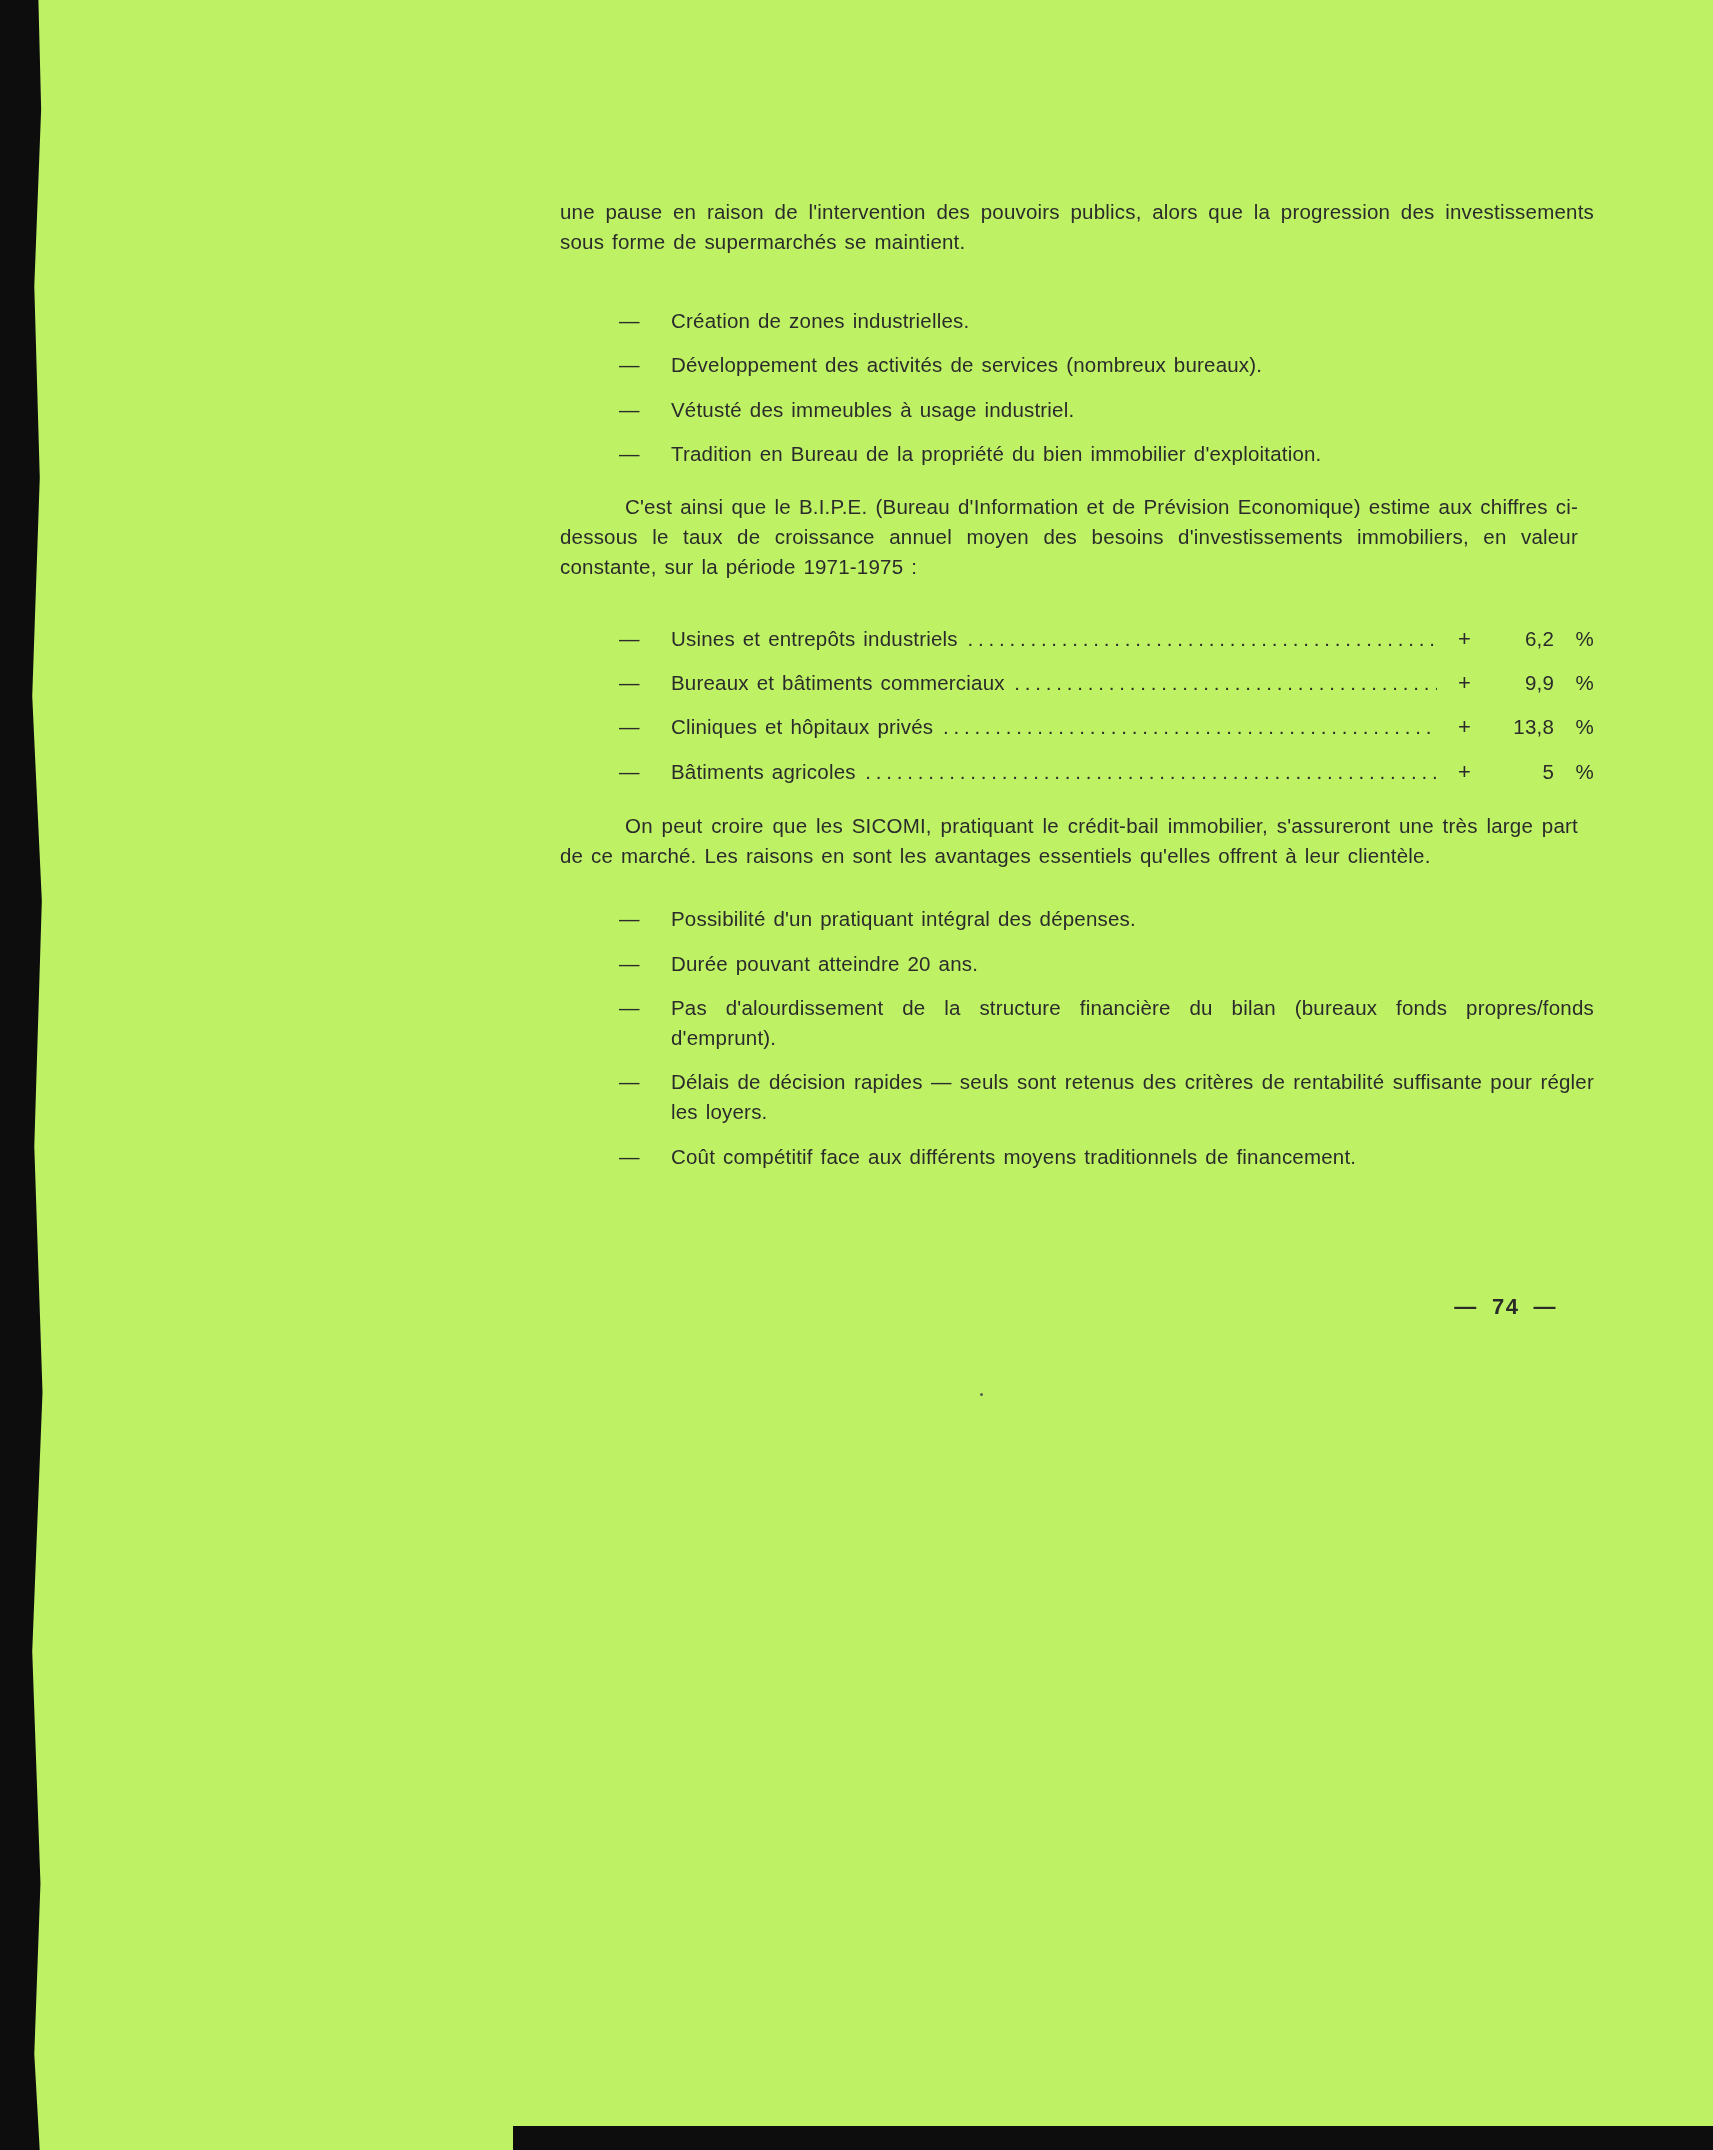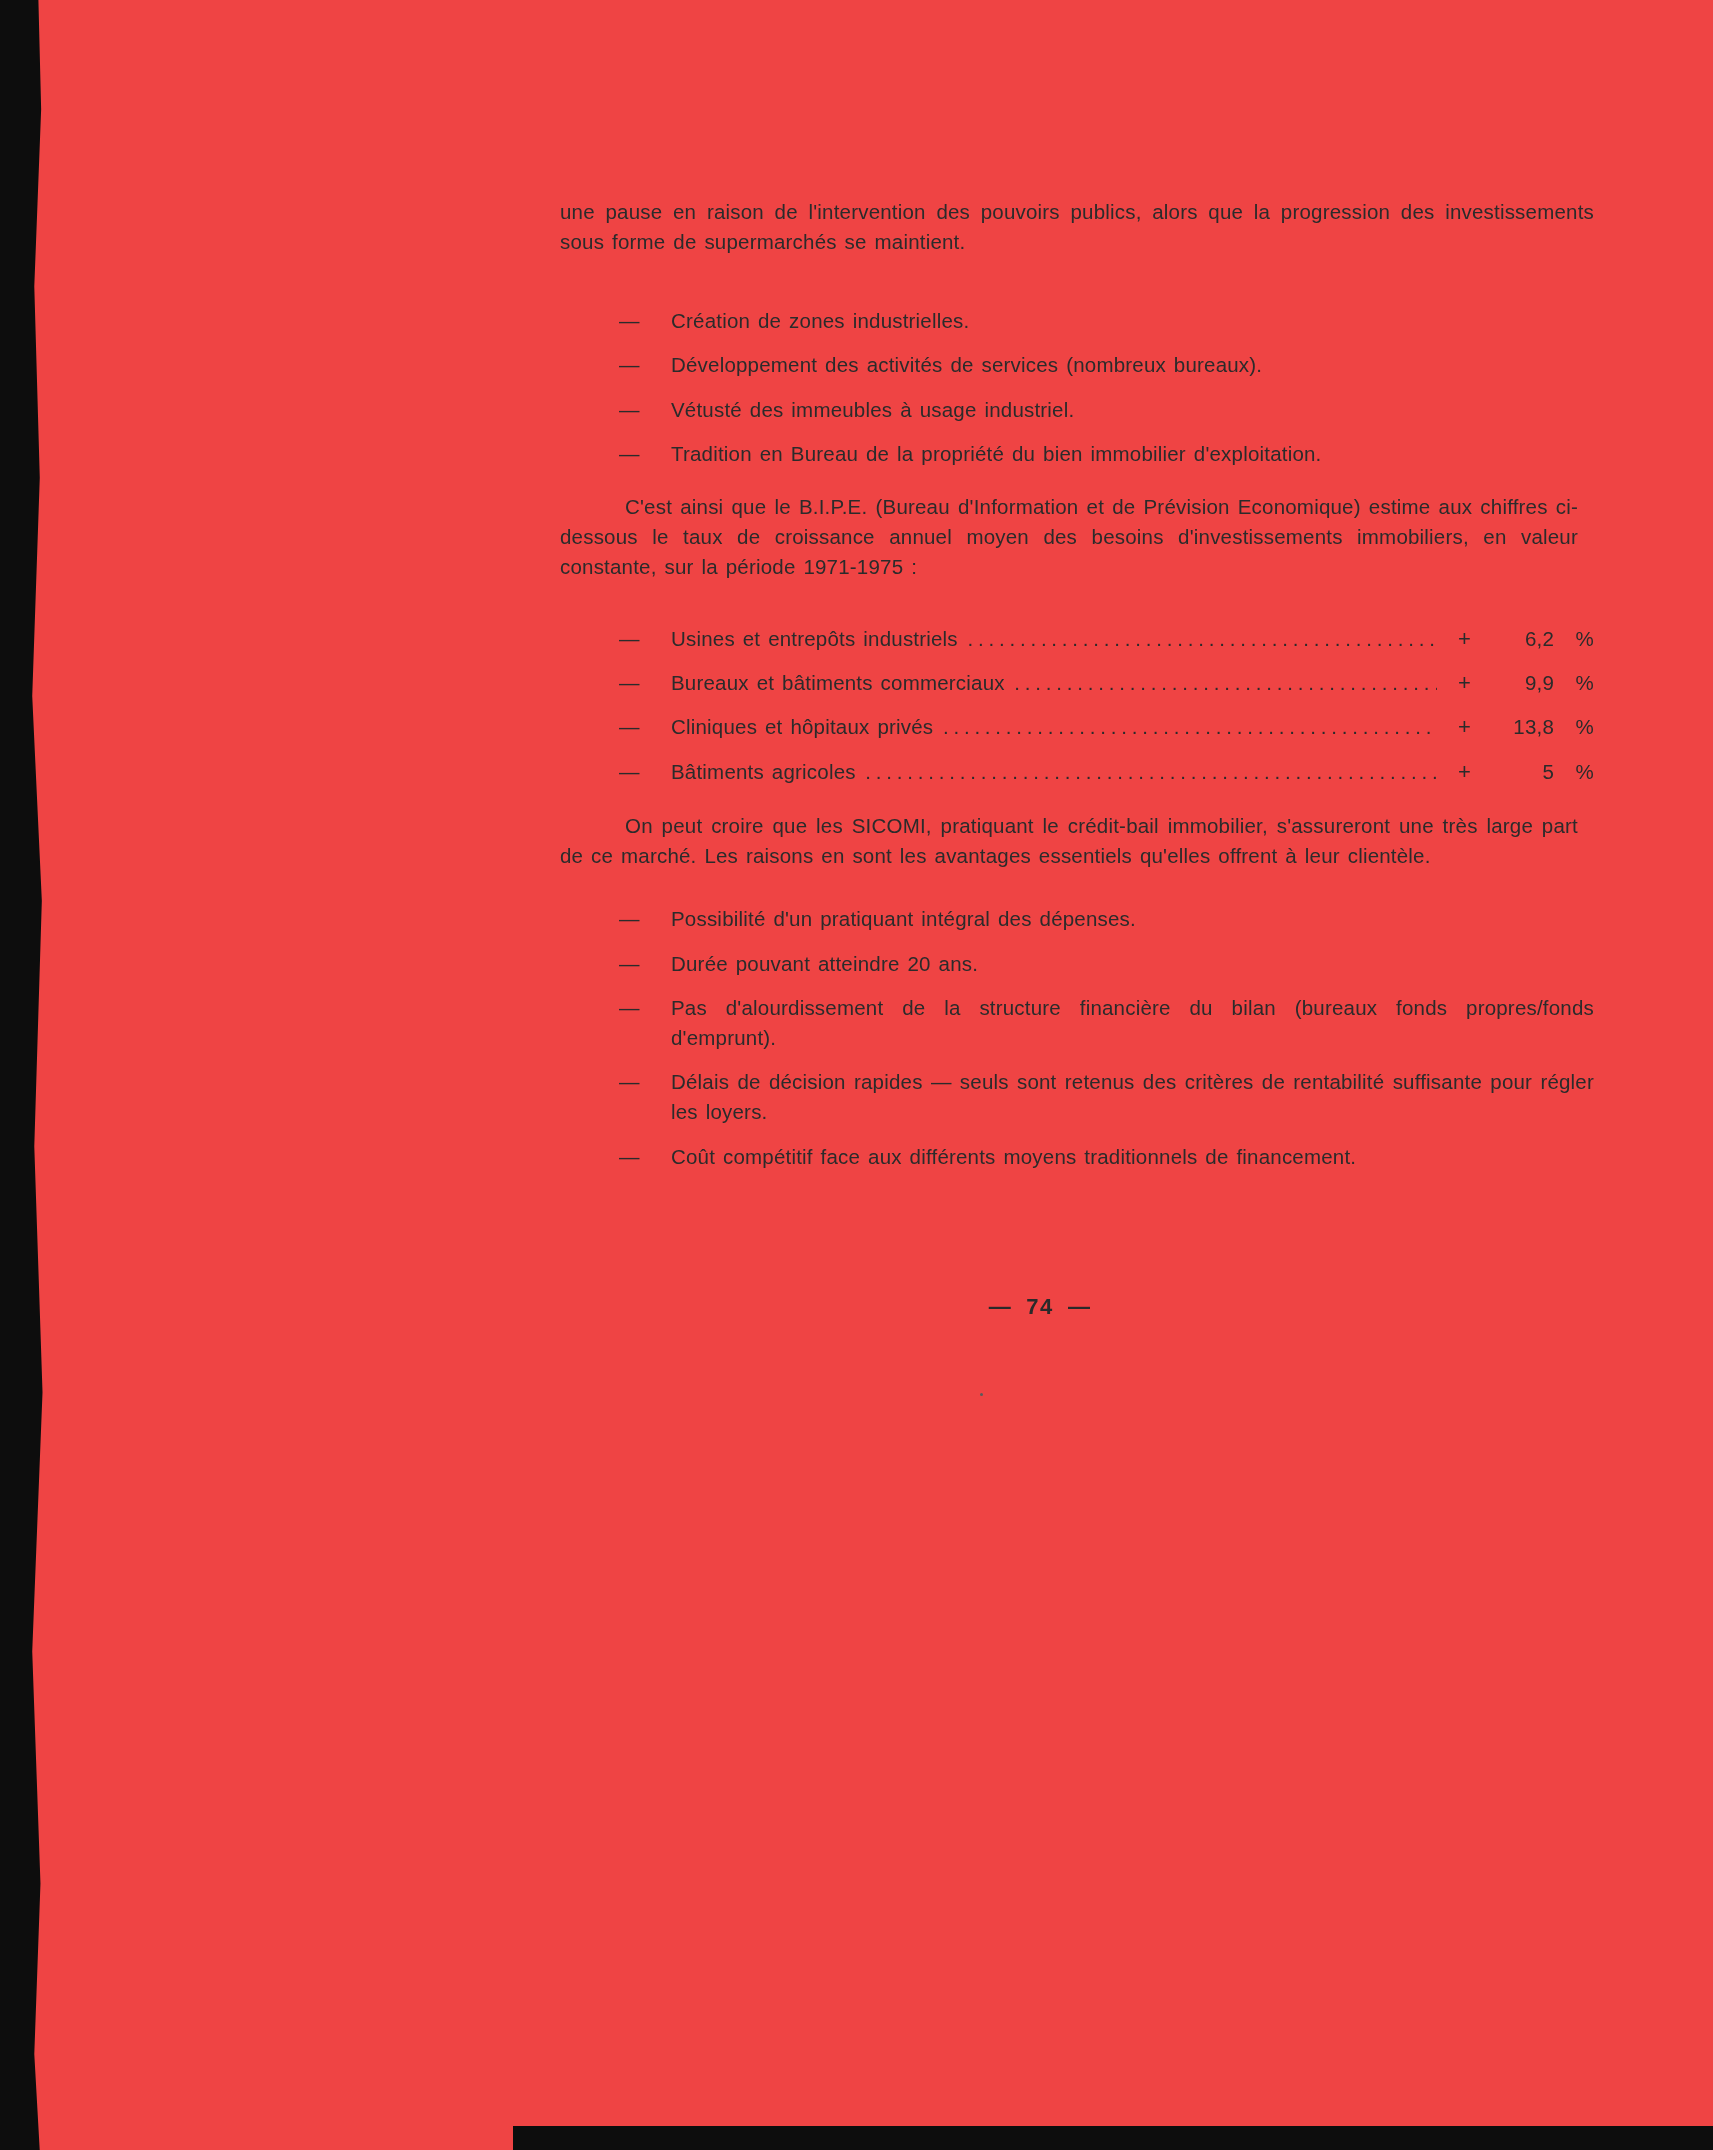--- a/index.html
+++ b/index.html
@@ -4,21 +4,21 @@
 <style>
   html, body {
     margin: 0;
     padding: 0;
     background: #ffffff;
   }
   .page {
     position: relative;
     width: 1714px;
     height: 2151px;
-    background: #ef4444;
+    background: #bef264;
     overflow: hidden;
     font-family: "Liberation Sans", sans-serif;
     color: #2b2b2b;
   }
   
   .left-edge {
     position: absolute;
     left: 0;
     top: 0;
     height: 2151px;
@@ -110,21 +110,21 @@
   .rate-row .unit {
     flex: 0 0 40px;
     text-align: right;
     white-space: nowrap;
   }
   .page-number {
     position: absolute;
     left: 523px;
     top: 1294px;
     width: 1034px;
-    text-align: center;
+    text-align: right;
     font-size: 22px;
     font-weight: 700;
     letter-spacing: 1.4px;
     word-spacing: 6.8px;
     color: #2a2a2a;
   }
   .artifact-dot {
     position: absolute;
     left: 980px;
     top: 1393px;

